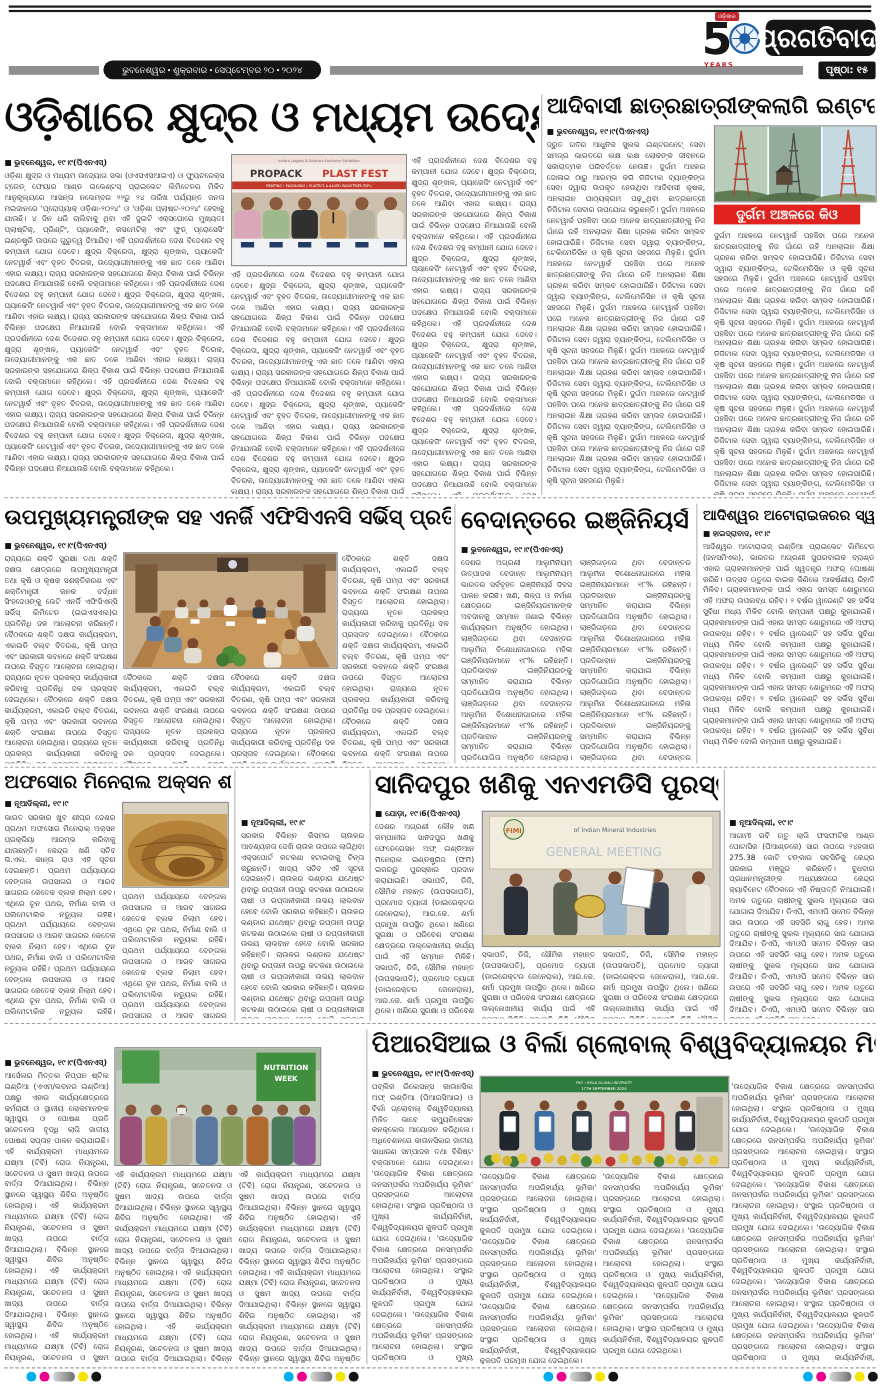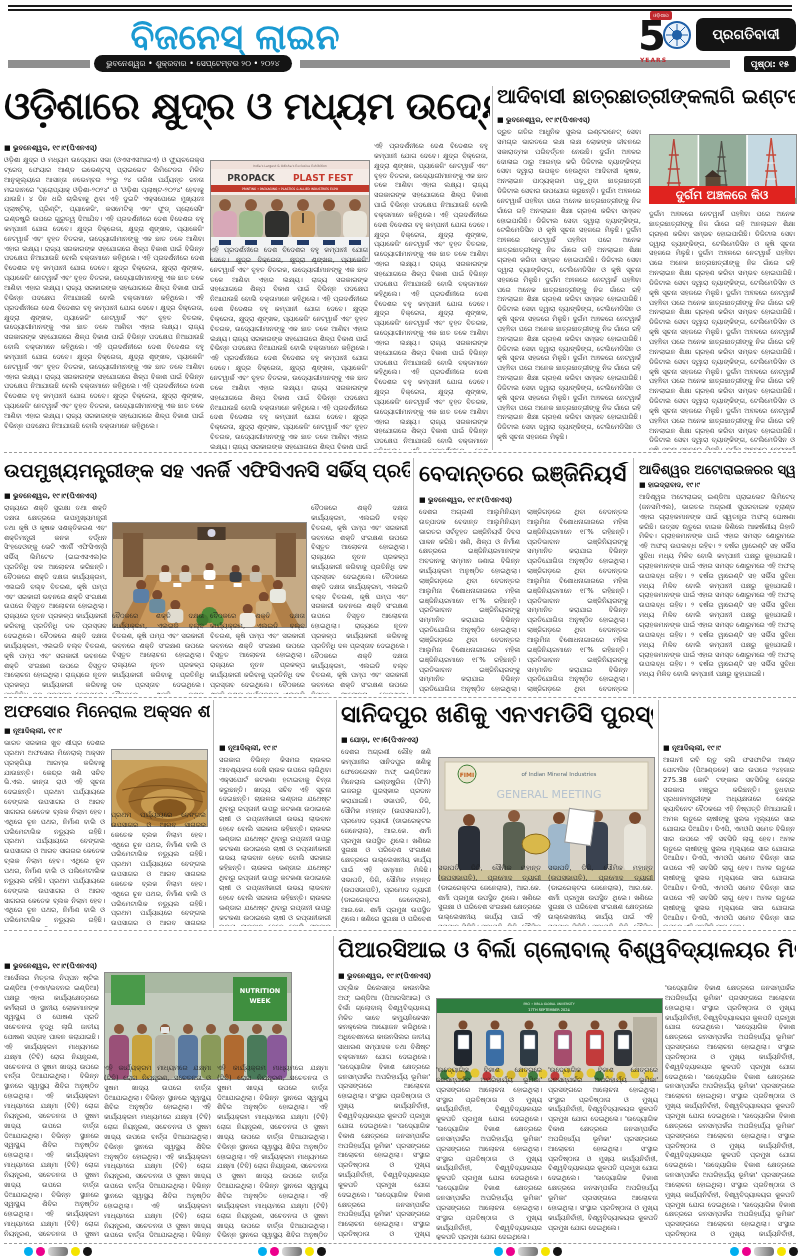--- a/index.html
+++ b/index.html
@@ -3,49 +3,48 @@
 <meta charset="utf-8">
 <style>
   html,body{margin:0;padding:0;background:#fff;}
   .page{position:relative;width:800px;height:1260px;background:#ffffff;overflow:hidden;
         font-family:"DejaVu Sans","Liberation Sans",sans-serif;color:#1a1a1a;}
   .abs{position:absolute;}
   .rule{position:absolute;left:8px;width:784px;height:2px;background:#1a1a1a;}
   .hsep{position:absolute;left:4px;width:792px;border-top:1px dashed #9a9a9a;}
   .vsep{position:absolute;width:1px;background:#b5b5b5;}
   .masthead{color:#1b9ad2;font-weight:bold;font-size:35px;text-align:center;letter-spacing:0px;line-height:1;}
-  .datebar{background:#141414;color:#fff;font-size:8px;border-radius:9px;display:flex;align-items:center;justify-content:center;white-space:nowrap;}
+  .datebar{background:#141414;color:#fff;font-size:8px;border-radius:9px;display:flex;align-items:center;justify-content:center;white-space:nowrap;font-family:Liberation Serif, serif;}
   .graybar{position:absolute;height:8px;background:#8f8f8f;}
-  .brandbox{background:#141414;color:#fff;font-weight:bold;font-size:14px;border-radius:7px;display:flex;align-items:center;justify-content:center;}
+  .brandbox{background:#141414;color:#fff;font-weight:bold;font-size:24px;border-radius:7px;display:flex;align-items:center;justify-content:center;}
   .pagebox{background:#141414;color:#fff;font-size:9px;font-weight:bold;display:flex;align-items:center;justify-content:center;border-radius:2px;}
   .fiftytag{position:absolute;background:#c0272d;color:#fff;font-size:5px;padding:1px 3px;border-radius:2px;}
   .five{position:absolute;font-size:40px;font-weight:bold;color:#161616;line-height:1;}
   .years{position:absolute;color:#c0272d;font-size:6px;font-weight:bold;letter-spacing:1px;}
   .headline{position:absolute;font-weight:bold;color:#0b0b0b;line-height:1.08;white-space:nowrap;overflow:hidden;}
   .headline.wrap{white-space:normal;}
   .byline{position:absolute;font-size:7px;font-weight:bold;color:#111;white-space:nowrap;overflow:hidden;}
   .bodycol{position:absolute;font-size:6.8px;line-height:1.45;text-align:justify;color:#1d1d1d;overflow:hidden;word-break:break-word;}
-  .photo{position:absolute;overflow:hidden;border:1px solid #8a8a8a;background:#ddd;margin-top:20px;}
+  .photo{position:absolute;overflow:hidden;border:1px solid #8a8a8a;background:#ddd;}
   .photo svg{display:block;width:100%;height:100%;}
   svg text{font-family:"DejaVu Sans","Liberation Sans",sans-serif;}
   .redcap{position:absolute;background:#e0231f;color:#fff;font-weight:bold;font-size:12px;display:flex;align-items:center;justify-content:center;overflow:hidden;}
   .reggroup{position:absolute;top:1247px;display:flex;gap:3px;align-items:center;}
   .dot{width:9px;height:9px;border-radius:50%;}
   .dotc{background:#00aeef;} .dotm{background:#ec008c;} .doty{background:#f5e400;} .dotk{background:#141414;}
   .pill{width:20px;height:9px;border-radius:4px;background:linear-gradient(90deg,#d9d9d9,#6f6f6f);}
 </style>
 </head>
 <body>
 
 <div class="page">
 
   <div class="rule" style="top:5px"></div>
   <div class="rule" style="top:9px"></div>
 
-  <div class="abs masthead" style="left:90px;top:20px;width:290px">ବିଜନେସ୍ ଲାଇନ</div>
   <div class="graybar" style="left:8px;top:60px;width:82px"></div>
   <div class="abs datebar" style="left:94px;top:55px;width:198px;height:17px">ଭୁବନେଶ୍ୱର • ଶୁକ୍ରବାର • ସେପ୍ଟେମ୍ବର ୨୦ • ୨୦୨୪</div>
   <div class="graybar" style="left:300px;top:60px;width:430px"></div>
 
   <div class="fiftytag" style="left:650px;top:11px">ଓଡ଼ିଶାର</div>
   <div class="five" style="left:638px;top:16px">5</div>
   <div class="abs" style="left:662px;top:20px;width:30px;height:30px">
     <svg viewBox="0 0 30 30" width="30" height="30">
       <circle cx="15" cy="15" r="13" fill="#eaf2fb" stroke="#2060a8" stroke-width="2"></circle>
       <g stroke="#2060a8" stroke-width="1">
@@ -129,21 +128,21 @@
         <ellipse cx="70" cy="70" rx="34" ry="10" fill="#54714c"></ellipse>
         <ellipse cx="124" cy="70" rx="36" ry="9" fill="#7d9468"></ellipse>
       <path d="M24,4 L17,64 M24,4 L31,64 M19,20 L29,20 M18,34 L30,34 M17,48 L31,48" stroke="#b64238" stroke-width="1.4" fill="none"></path>
       <path d="M72,6 L66,62 M72,6 L78,62 M68,22 L76,22 M67,36 L77,36 M66,50 L78,50" stroke="#4f4f48" stroke-width="1.3" fill="none"></path>
       <rect x="56" y="42" width="15" height="11" fill="#5c4836"></rect>
         <path d="M55,42 L63,35 L72,42 Z" fill="#3f3028"></path>
       <path d="M122,3 L115,64 M122,3 L129,64 M117,20 L127,20 M116,36 L128,36 M115,52 L129,52" stroke="#c74a3a" stroke-width="1.5" fill="none"></path>
       <path d="M118,28 L126,28 M117,44 L127,44" stroke="#eeeeee" stroke-width="1" fill="none"></path>
     </svg>
   </div>
-  <div class="redcap" style="left:649px;top:186px;width:146px;height:18px">ଦୁର୍ଗମ ଅଞ୍ଚଳରେ କିଓ</div>
+  <div class="redcap" style="left:649px;top:186px;width:133px;height:18px">ଦୁର୍ଗମ ଅଞ୍ଚଳରେ କିଓ</div>
   <div class="bodycol" style="left:649px;top:210px;width:146px;height:240px">
     <span>ଦୁର୍ଗମ ଅଞ୍ଚଳରେ ନେଟୱାର୍କ ପହଞ୍ଚିବା ପରେ ଅନେକ ଛାତ୍ରଛାତ୍ରୀଙ୍କୁ ନିଜ ଗାଁରେ ରହି ଅନଲାଇନ ଶିକ୍ଷା ଗ୍ରହଣ କରିବା ସମ୍ଭବ ହୋଇପାରିଛି। ଡିଜିଟାଲ ସେବା ଦ୍ୱାରା ବ୍ୟାଙ୍କିଙ୍ଗ, ଟେଲିମେଡିସିନ ଓ କୃଷି ସୂଚନା ସହଜରେ ମିଳୁଛି।  ଦୁର୍ଗମ ଅଞ୍ଚଳରେ ନେଟୱାର୍କ ପହଞ୍ଚିବା ପରେ ଅନେକ ଛାତ୍ରଛାତ୍ରୀଙ୍କୁ ନିଜ ଗାଁରେ ରହି ଅନଲାଇନ ଶିକ୍ଷା ଗ୍ରହଣ କରିବା ସମ୍ଭବ ହୋଇପାରିଛି। ଡିଜିଟାଲ ସେବା ଦ୍ୱାରା ବ୍ୟାଙ୍କିଙ୍ଗ, ଟେଲିମେଡିସିନ ଓ କୃଷି ସୂଚନା ସହଜରେ ମିଳୁଛି।  ଦୁର୍ଗମ ଅଞ୍ଚଳରେ ନେଟୱାର୍କ ପହଞ୍ଚିବା ପରେ ଅନେକ ଛାତ୍ରଛାତ୍ରୀଙ୍କୁ ନିଜ ଗାଁରେ ରହି ଅନଲାଇନ ଶିକ୍ଷା ଗ୍ରହଣ କରିବା ସମ୍ଭବ ହୋଇପାରିଛି। ଡିଜିଟାଲ ସେବା ଦ୍ୱାରା ବ୍ୟାଙ୍କିଙ୍ଗ, ଟେଲିମେଡିସିନ ଓ କୃଷି ସୂଚନା ସହଜରେ ମିଳୁଛି।  ଦୁର୍ଗମ ଅଞ୍ଚଳରେ ନେଟୱାର୍କ ପହଞ୍ଚିବା ପରେ ଅନେକ ଛାତ୍ରଛାତ୍ରୀଙ୍କୁ ନିଜ ଗାଁରେ ରହି ଅନଲାଇନ ଶିକ୍ଷା ଗ୍ରହଣ କରିବା ସମ୍ଭବ ହୋଇପାରିଛି। ଡିଜିଟାଲ ସେବା ଦ୍ୱାରା ବ୍ୟାଙ୍କିଙ୍ଗ, ଟେଲିମେଡିସିନ ଓ କୃଷି ସୂଚନା ସହଜରେ ମିଳୁଛି।  ଦୁର୍ଗମ ଅଞ୍ଚଳରେ ନେଟୱାର୍କ ପହଞ୍ଚିବା ପରେ ଅନେକ ଛାତ୍ରଛାତ୍ରୀଙ୍କୁ ନିଜ ଗାଁରେ ରହି ଅନଲାଇନ ଶିକ୍ଷା ଗ୍ରହଣ କରିବା ସମ୍ଭବ ହୋଇପାରିଛି। ଡିଜିଟାଲ ସେବା ଦ୍ୱାରା ବ୍ୟାଙ୍କିଙ୍ଗ, ଟେଲିମେଡିସିନ ଓ କୃଷି ସୂଚନା ସହଜରେ ମିଳୁଛି।  ଦୁର୍ଗମ ଅଞ୍ଚଳରେ ନେଟୱାର୍କ ପହଞ୍ଚିବା ପରେ ଅନେକ ଛାତ୍ରଛାତ୍ରୀଙ୍କୁ ନିଜ ଗାଁରେ ରହି ଅନଲାଇନ ଶିକ୍ଷା ଗ୍ରହଣ କରିବା ସମ୍ଭବ ହୋଇପାରିଛି। ଡିଜିଟାଲ ସେବା ଦ୍ୱାରା ବ୍ୟାଙ୍କିଙ୍ଗ, ଟେଲିମେଡିସିନ ଓ କୃଷି ସୂଚନା ସହଜରେ ମିଳୁଛି।  ଦୁର୍ଗମ ଅଞ୍ଚଳରେ ନେଟୱାର୍କ ପହଞ୍ଚିବା ପରେ ଅନେକ ଛାତ୍ରଛାତ୍ରୀଙ୍କୁ ନିଜ ଗାଁରେ ରହି ଅନଲାଇନ ଶିକ୍ଷା ଗ୍ରହଣ କରିବା ସମ୍ଭବ ହୋଇପାରିଛି। ଡିଜିଟାଲ ସେବା ଦ୍ୱାରା ବ୍ୟାଙ୍କିଙ୍ଗ, ଟେଲିମେଡିସିନ ଓ କୃଷି ସୂଚନା ସହଜରେ ମିଳୁଛି। </span>
   </div>
 
   <div class="hsep" style="top:452px"></div>
 
   <div class="headline" style="left:4px;top:460px;width:406px;height:26px;font-size:19px">ଉପମୁଖ୍ୟମନ୍ତ୍ରୀଙ୍କ ସହ ଏନର୍ଜି ଏଫିସିଏନସି ସର୍ଭିସ୍ ପ୍ରତିନିଧିଙ୍କ ଆଲୋଚନା</div>
   <div class="byline" style="left:4px;top:492px;width:104px">■ ଭୁବନେଶ୍ୱର, ୧୯।୯(ପିଏନଏସ୍)</div>
   <div class="bodycol" style="left:4px;top:504px;width:103px;height:190px">
     <span>ରାଜ୍ୟରେ ଶକ୍ତି ସୁରକ୍ଷା ତଥା ଶକ୍ତି ଦକ୍ଷତା କ୍ଷେତ୍ରରେ ଉପମୁଖ୍ୟମନ୍ତ୍ରୀ ତଥା କୃଷି ଓ କୃଷକ ସଶକ୍ତିକରଣ ଏବଂ ଶକ୍ତିମନ୍ତ୍ରୀ କନକ ବର୍ଦ୍ଧନ ସିଂହଦେଓଙ୍କୁ ଭେଟି ଏନର୍ଜି ଏଫିସିଏନ୍ସି ସର୍ଭିସ୍ ଲିମିଟେଡ (ଇଇଏସଏଲ)ର ପ୍ରତିନିଧି ଦଳ ଆଲୋଚନା କରିଛନ୍ତି। </span>

